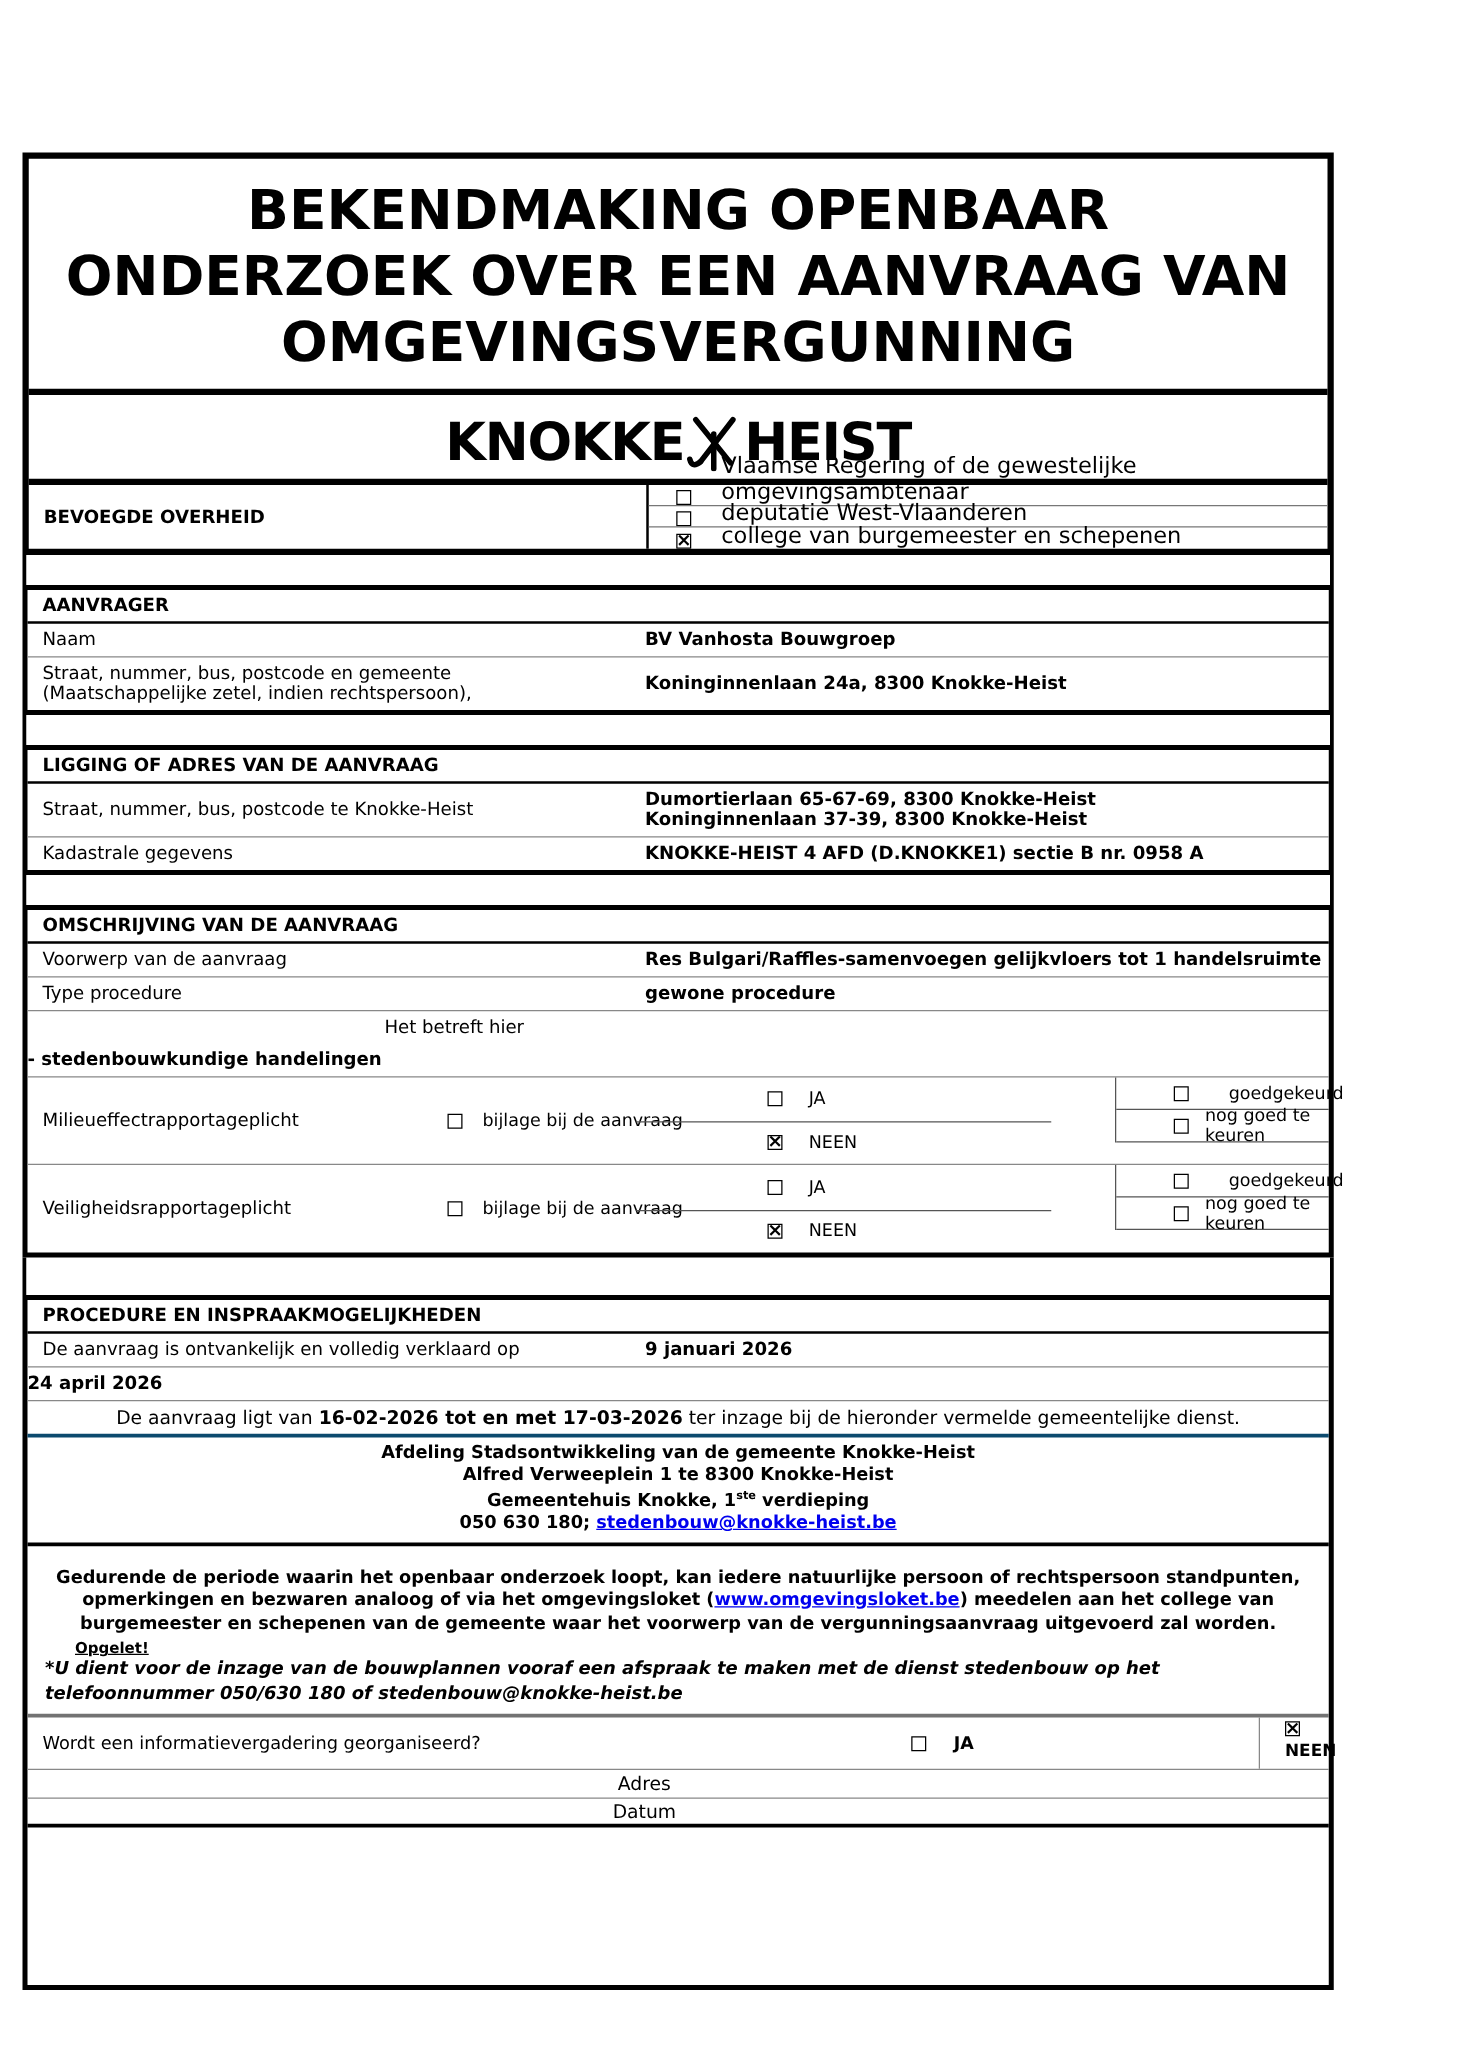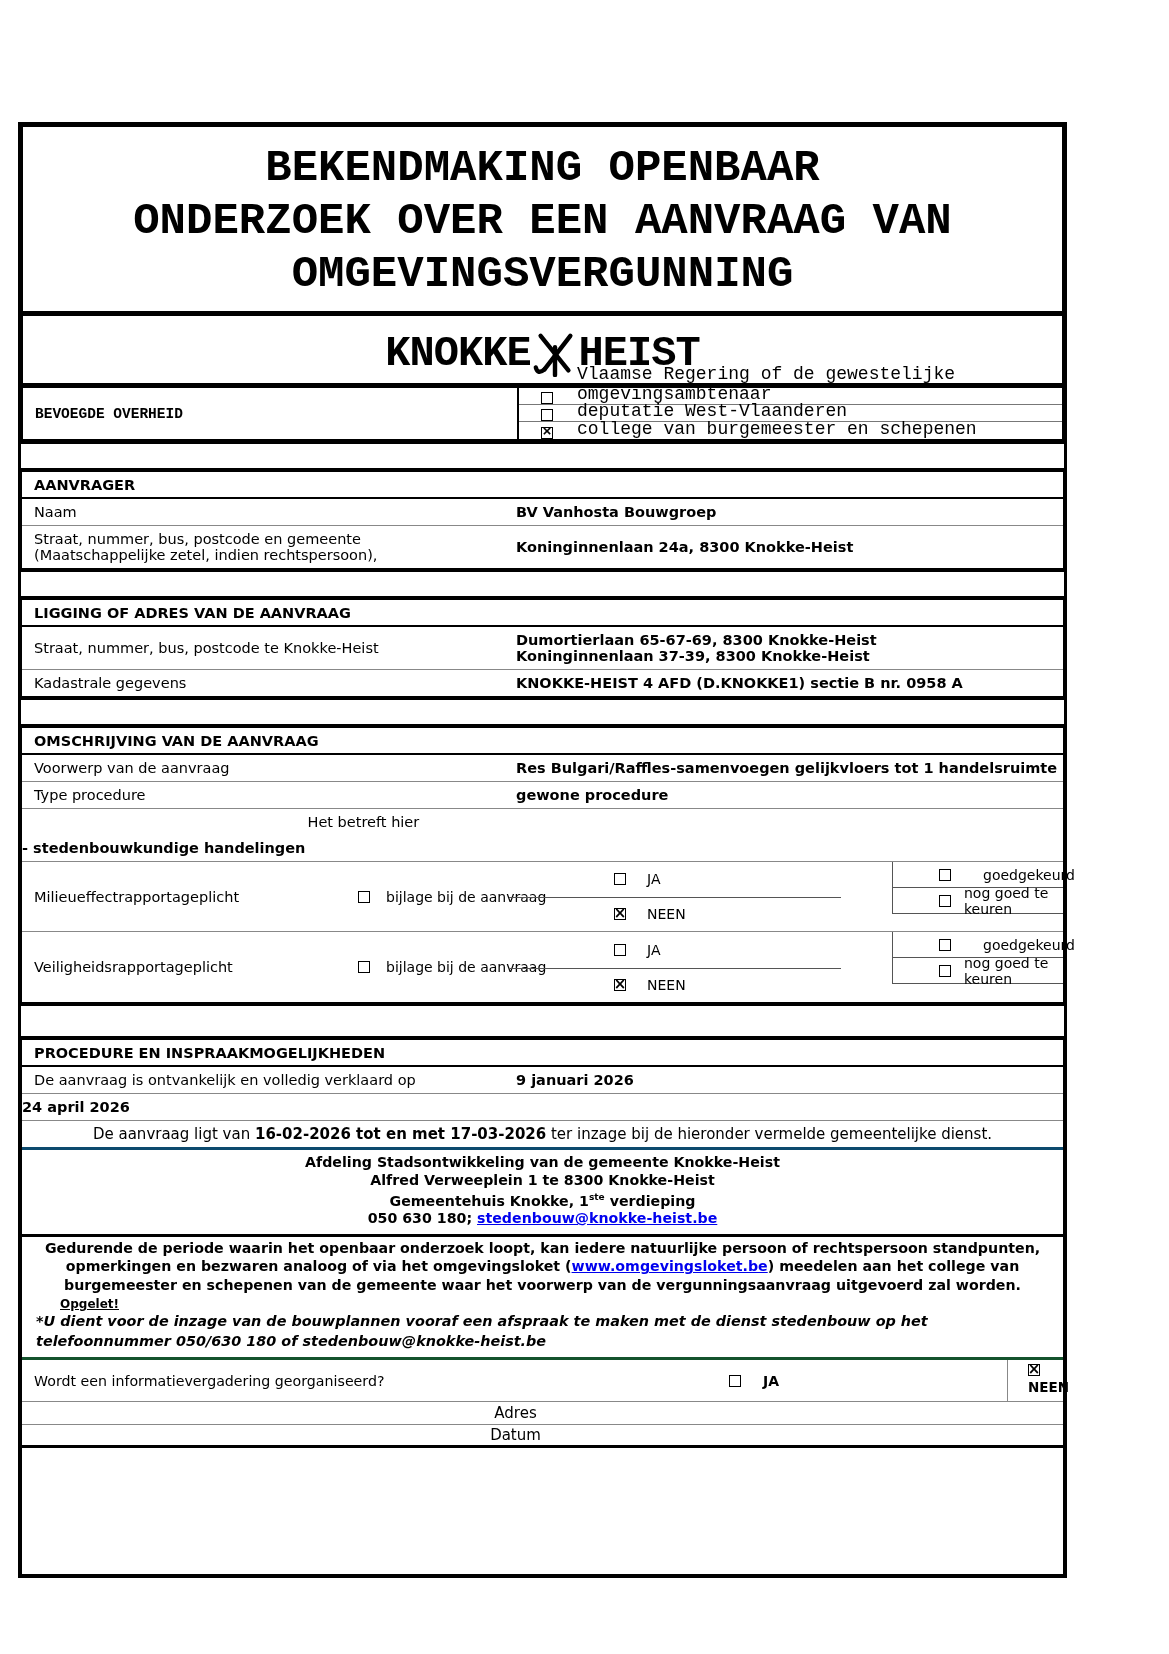--- a/index.html
+++ b/index.html
@@ -9,21 +9,21 @@
     overflow:hidden;
   }
   .doc { position:absolute; left:18px; top:122px; width:1049px; }
   * { box-sizing:border-box; }
 
   
   .sec { border:4px solid #000; background:#fff; font-size:14.5px; }
   .gap { height:24px; border-left:3px solid #000; border-right:3px solid #000; }
 
   
-  .title-box { border-width:5px;font-family:Liberation Mono, monospace; }
+  .title-box { border-width:5px; }
   .title { text-align:center; font-weight:800; font-size:44px; line-height:53px; padding:15px 6px 10px; letter-spacing:0px; }
   .logo-row { border-top:5px solid #000; text-align:center; padding:14px 0 5px; }
   .logo-inner { display:inline-flex; align-items:center; font-size:42px; font-weight:700; letter-spacing:-1px; line-height:48px; }
   .logo-mark { width:44px; height:46px; margin:0 2px; }
   .bevoegde { border-top:5px solid #000; display:flex; }
   .bevoegde-label { width:494px; display:flex; align-items:center; padding-left:12px; font-weight:700; }
   .bevoegde-opts { flex:1; border-left:2px solid #000; }
   .opt-row { display:flex; align-items:flex-end; height:17px; padding-left:22px; gap:24px; border-bottom:1px solid #777; font-size:18px; }
   .opt-row:last-child { border-bottom:none; }
 
@@ -50,21 +50,21 @@
   .rr-row { height:26px; display:flex; align-items:center; border-bottom:1.5px solid #555; font-size:14px; padding-left:46px; }
   .rr-row.g1 { gap:32px; }
   .rr-row.g2 { gap:13px; }
 
   
   .center-row { text-align:center; padding:4px 8px; border-bottom:3px solid #0c4a6e; font-size:15px; }
   .center-row b { font-weight:700; }
   .dienst { text-align:center; font-weight:700; line-height:17.5px; padding:4px 0 6px; border-bottom:3px solid #000; font-size:14.2px; }
   .dienst sup { font-size:9px; }
   a.lnk { color:#0000EE; text-decoration:underline; font-weight:700; }
-  .bezwaren { padding:2px 14px 6px; border-bottom:3px solid #14532d; }
+  .bezwaren { padding:16px 14px 6px; border-bottom:3px solid #737373; }
   .bez-para { font-weight:700; text-align:center; line-height:18.5px; font-size:14.2px; }
   .opgelet { font-weight:700; text-decoration:underline; margin-top:3px; font-size:12px;margin-left:24px; }
   .bez-note { font-weight:700; font-style:italic; line-height:20px; font-size:14.4px; }
 
   .inforow { position:relative; height:42px; border-bottom:1px solid #888; }
   .inforow .q { position:absolute; left:12px; top:50%; transform:translateY(-50%); font-size:14.2px; }
   .info-ja { position:absolute; left:707px; top:50%; transform:translateY(-50%); display:flex; align-items:center; gap:22px; font-weight:700; font-size:14px; }
   .info-neen { position:absolute; left:985px; right:0; top:0; bottom:0; border-left:1px solid #888; padding:3px 0 0 20px; font-weight:700; font-size:13.5px; line-height:16px; }
   .adres-row { height:23px; border-bottom:1px solid #888; text-align:center; padding-right:54px; font-size:15px; display:flex; align-items:center; justify-content:center; }
   .datum-row { border-bottom:3px solid #000; }

